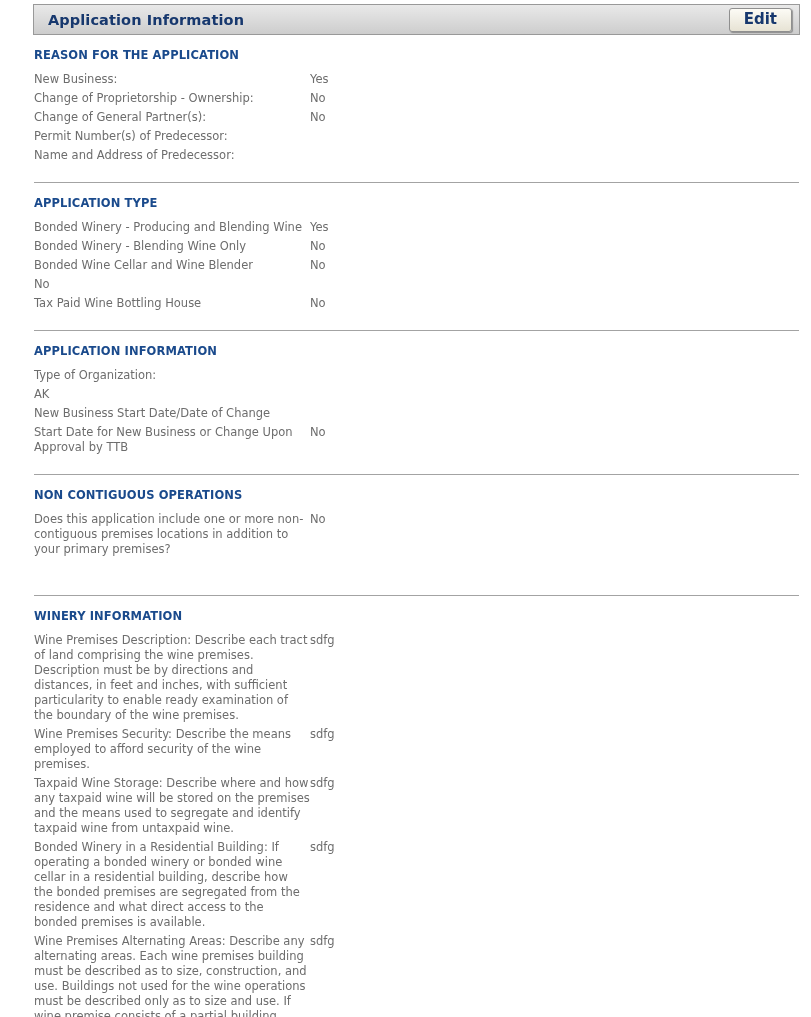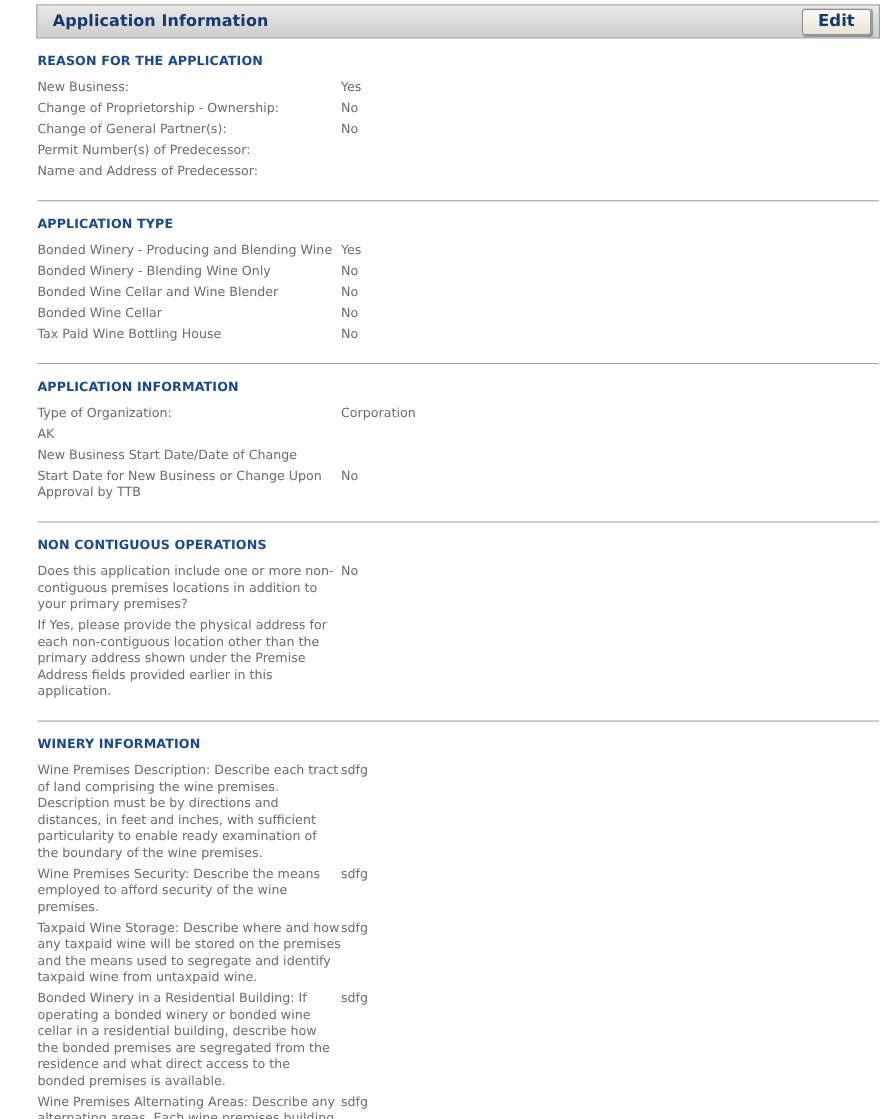--- a/index.html
+++ b/index.html
@@ -130,38 +130,36 @@
     <div class="label">Bonded Winery - Blending Wine Only</div>
     <div class="value">No</div>
   </div>
 
   <div class="row">
     <div class="label">Bonded Wine Cellar and Wine Blender</div>
     <div class="value">No</div>
   </div>
 
   <div class="row">
-    <div class="label">Bonded Wine Cellar</div>
     <div class="value">No</div>
   </div>
 
   <div class="row">
     <div class="label">Tax Paid Wine Bottling House</div>
     <div class="value">No</div>
   </div>
 </div>
   </section>
 
   <section class="section">
     <hr class="rule">
     <h2 class="section-heading">APPLICATION INFORMATION</h2>
     <div class="rows">
   <div class="row">
     <div class="label">Type of Organization:</div>
-    <div class="value">Corporation</div>
   </div>
 
   <div class="row">
     <div class="value">AK</div>
   </div>
 
   <div class="row">
     <div class="label">New Business Start Date/Date of Change</div>
     <div class="value"></div>
   </div>
@@ -176,21 +174,20 @@
   <section class="section">
     <hr class="rule">
     <h2 class="section-heading">NON CONTIGUOUS OPERATIONS</h2>
     <div class="rows">
   <div class="row">
     <div class="label">Does this application include one or more non-contiguous premises locations in addition to your primary premises?</div>
     <div class="value">No</div>
   </div>
 
   <div class="row">
-    <div class="label">If Yes, please provide the physical address for each non-contiguous location other than the primary address shown under the Premise Address fields provided earlier in this application.</div>
     <div class="value"></div>
   </div>
 </div>
   </section>
 
   <section class="section">
     <hr class="rule">
     <h2 class="section-heading">WINERY INFORMATION</h2>
     <div class="rows">
   <div class="row">

